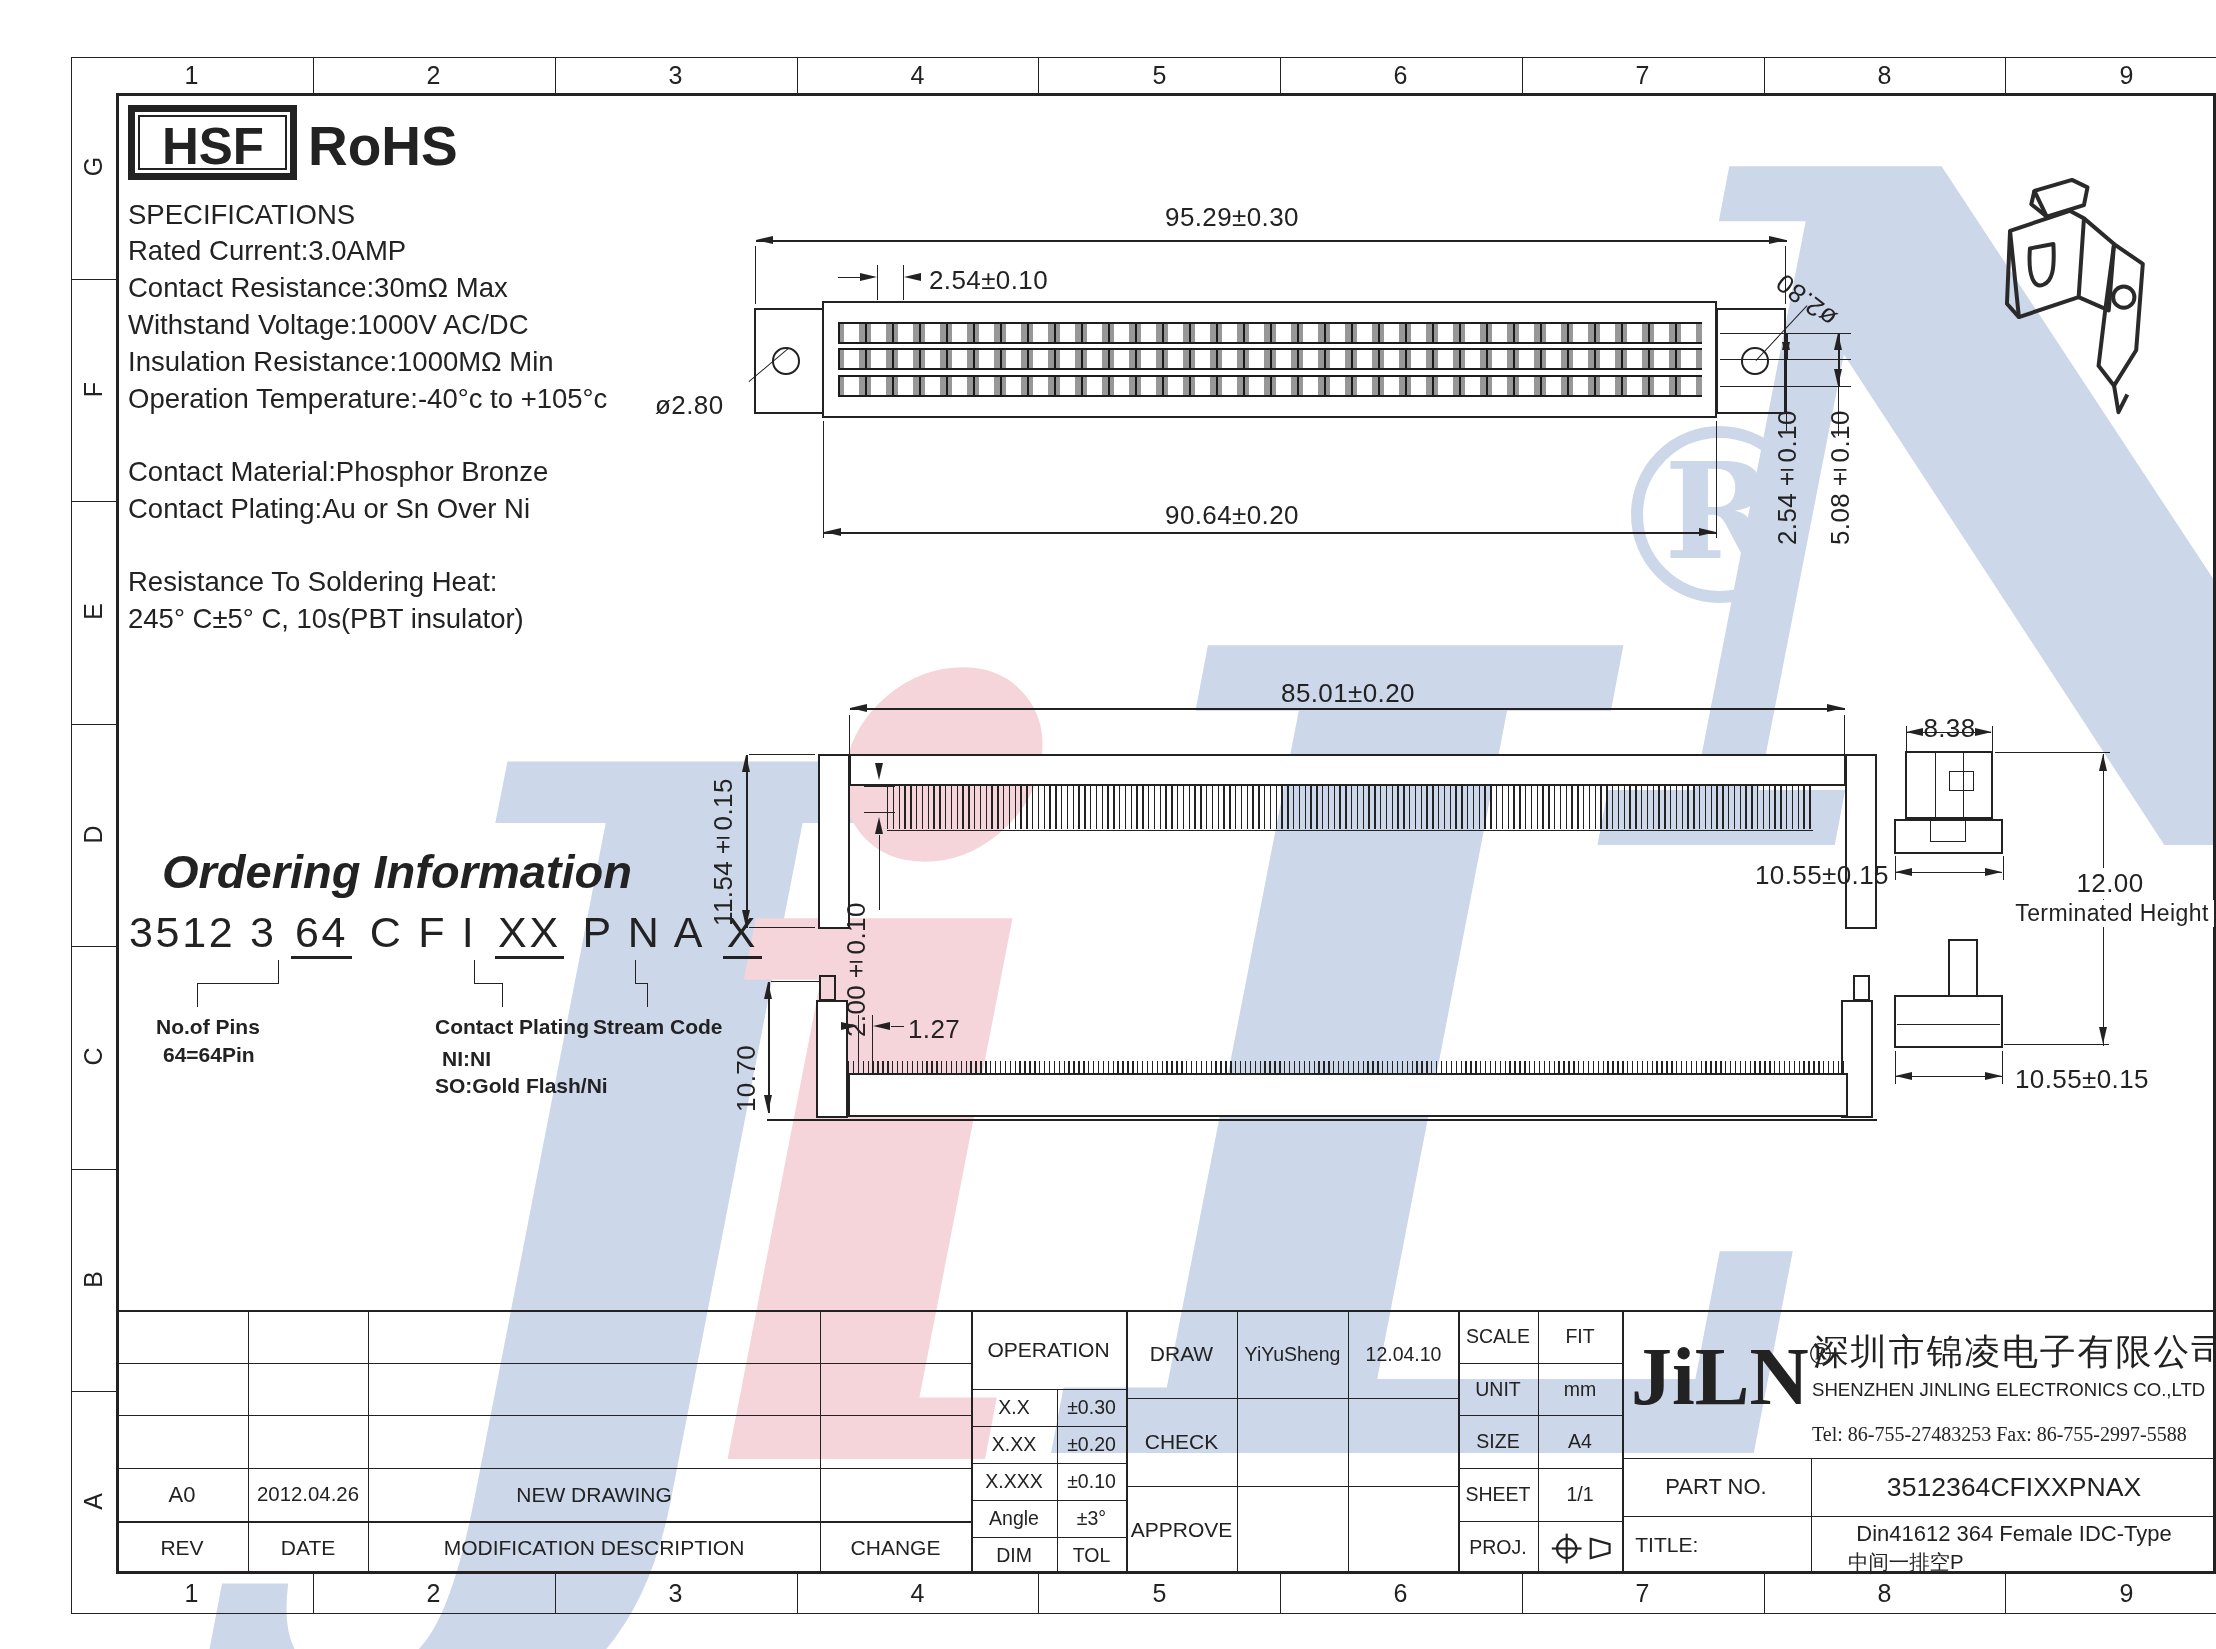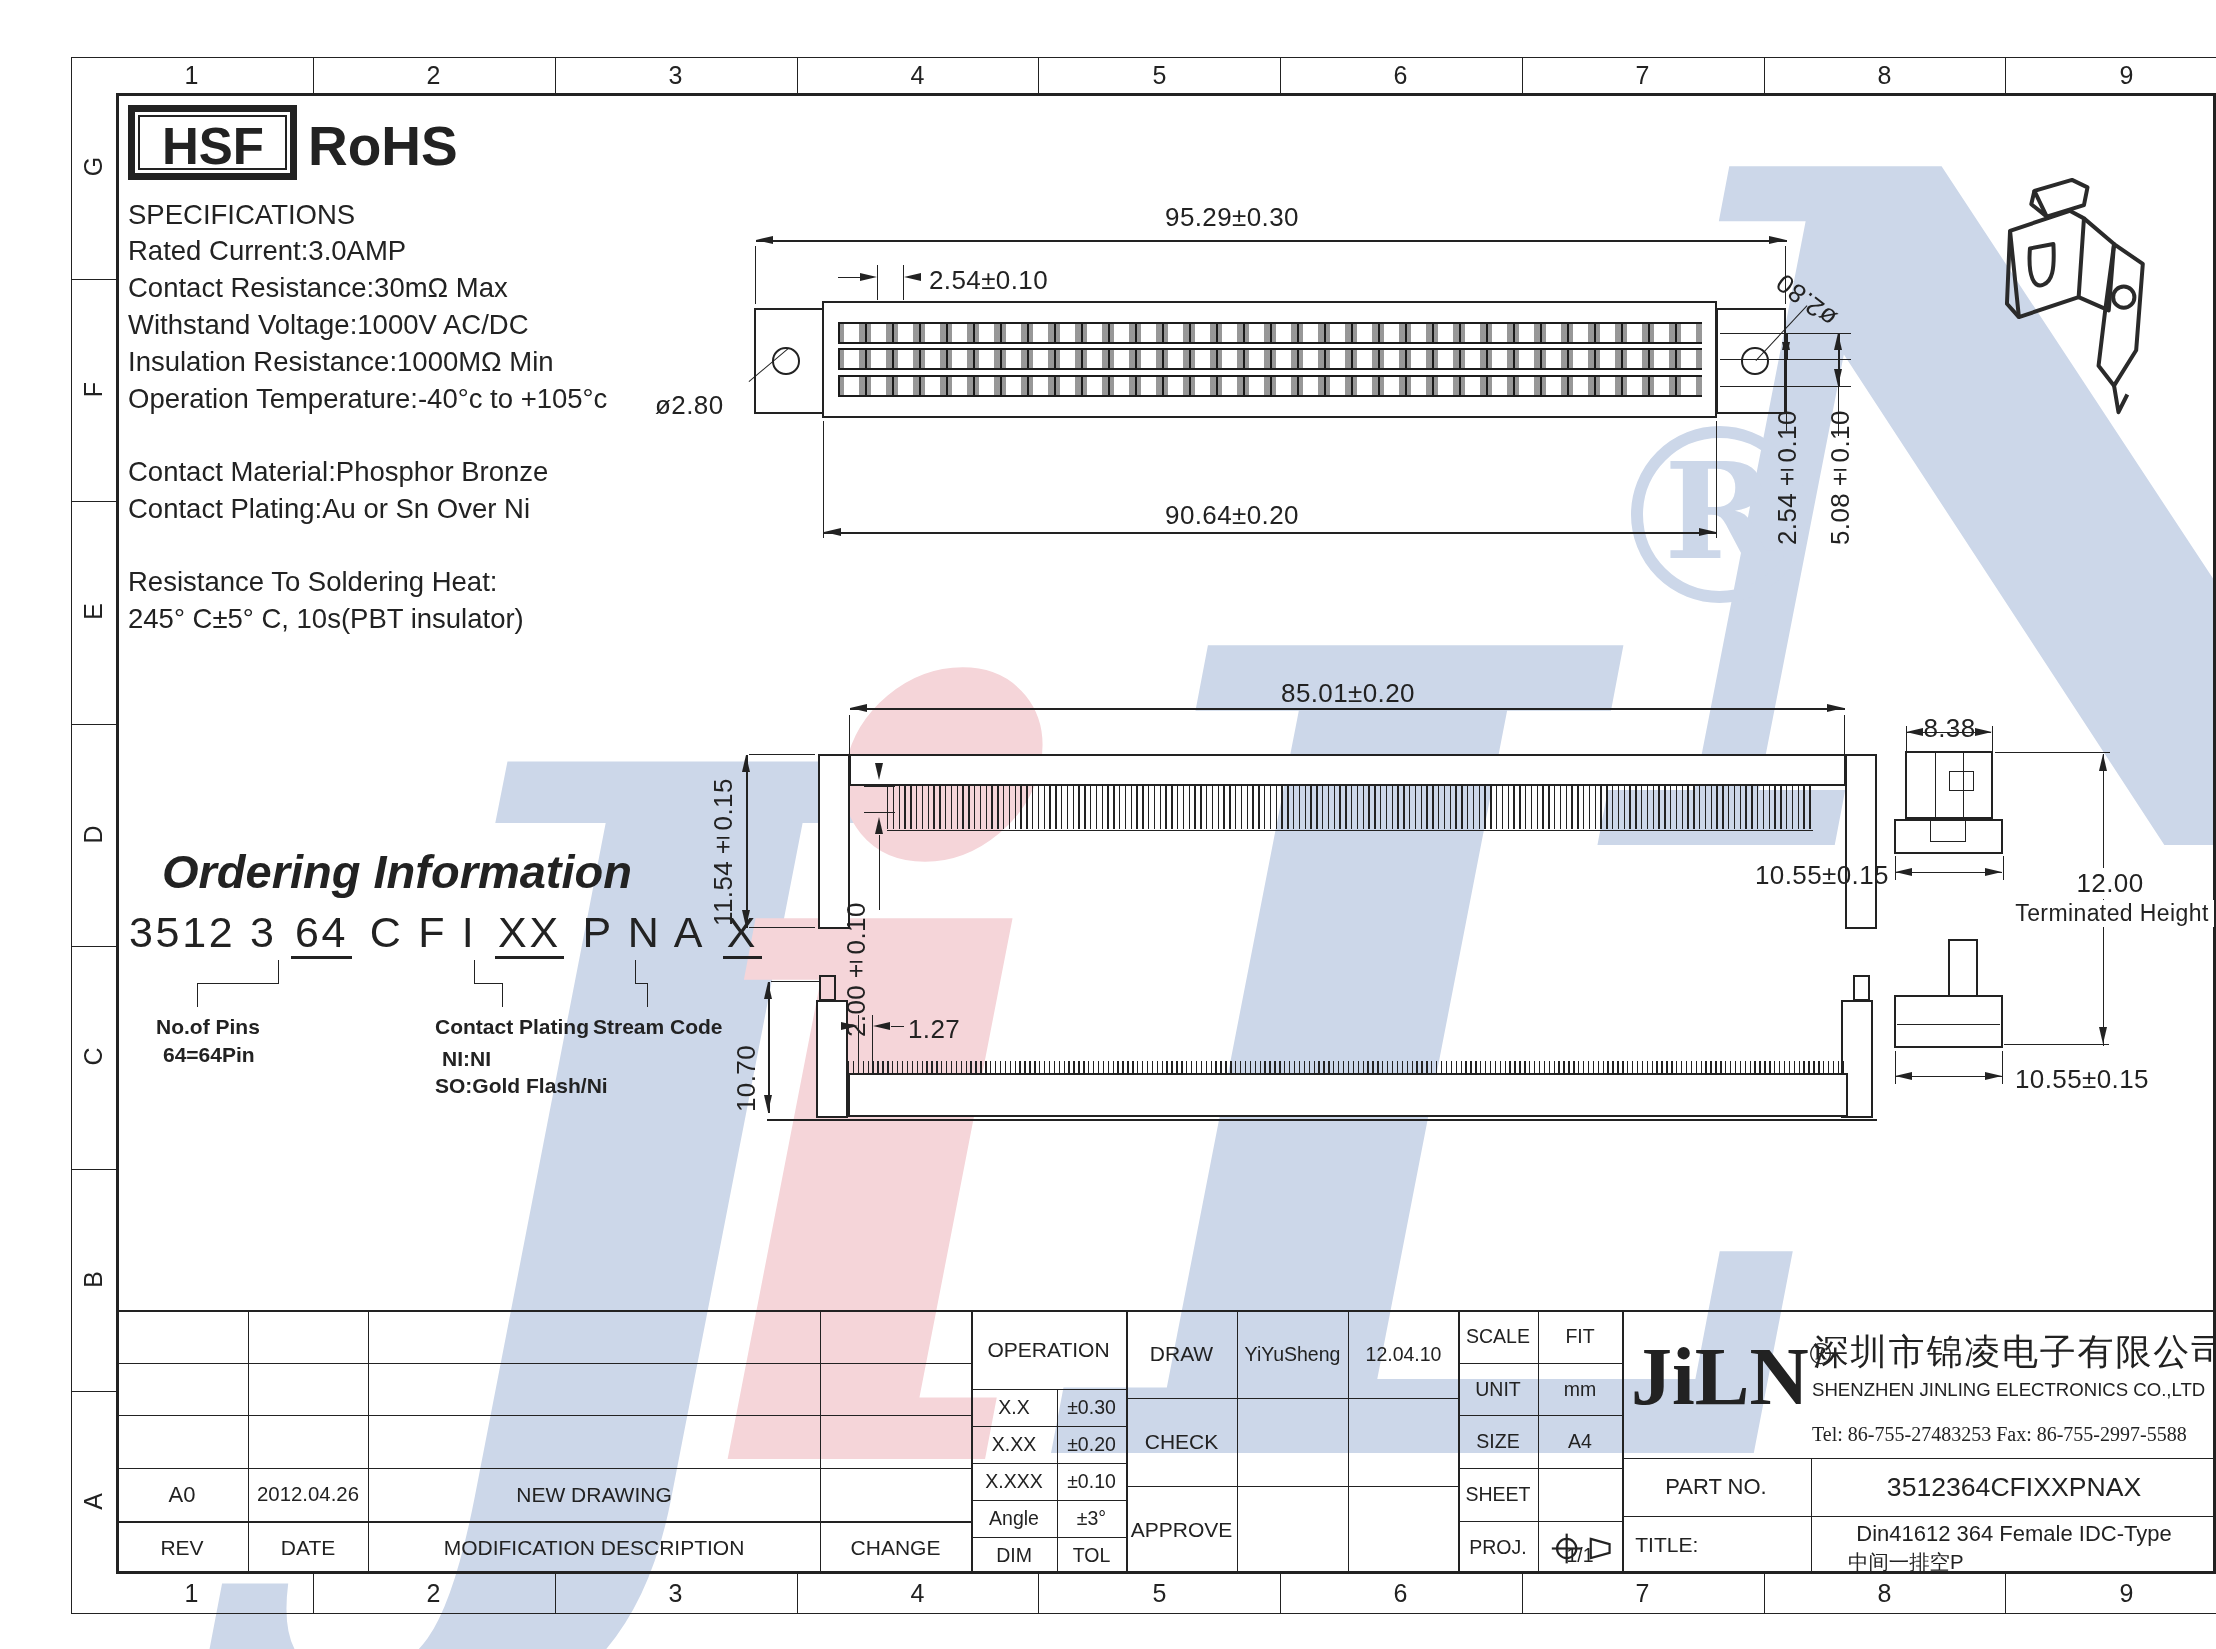--- a/index.html
+++ b/index.html
@@ -403,21 +403,21 @@
     </div>
   <div class="cell" style="left:1458px;top:1415px;width:80px;height:53px;font-size:19.5px;">
       <span>SIZE</span>
     </div>
   <div class="cell" style="left:1538px;top:1415px;width:84px;height:53px;font-size:19.5px;">
       <span>A4</span>
     </div>
   <div class="cell" style="left:1458px;top:1468px;width:80px;height:53px;font-size:19.5px;">
       <span>SHEET</span>
     </div>
-  <div class="cell" style="left:1538px;top:1529px;width:84px;height:53px;font-size:19.5px;">
+  <div class="cell" style="left:1538px;top:1468px;width:84px;height:53px;font-size:19.5px;">
       <span>1/1</span>
     </div>
   <div class="cell" style="left:1458px;top:1521px;width:80px;height:53px;font-size:19.5px;">
       <span>PROJ.</span>
     </div>
   <svg class="art" style="left:1549px;top:1531px;" width="66" height="35" viewBox="0 0 150 80" fill="none" stroke="#222" stroke-width="5">
     <circle cx="40" cy="40" r="22"></circle>
     <line x1="40" y1="6" x2="40" y2="74"></line>
     <line x1="6" y1="40" x2="74" y2="40"></line>
     <path d="M95 18 L138 30 L138 50 L95 62 Z"></path>

